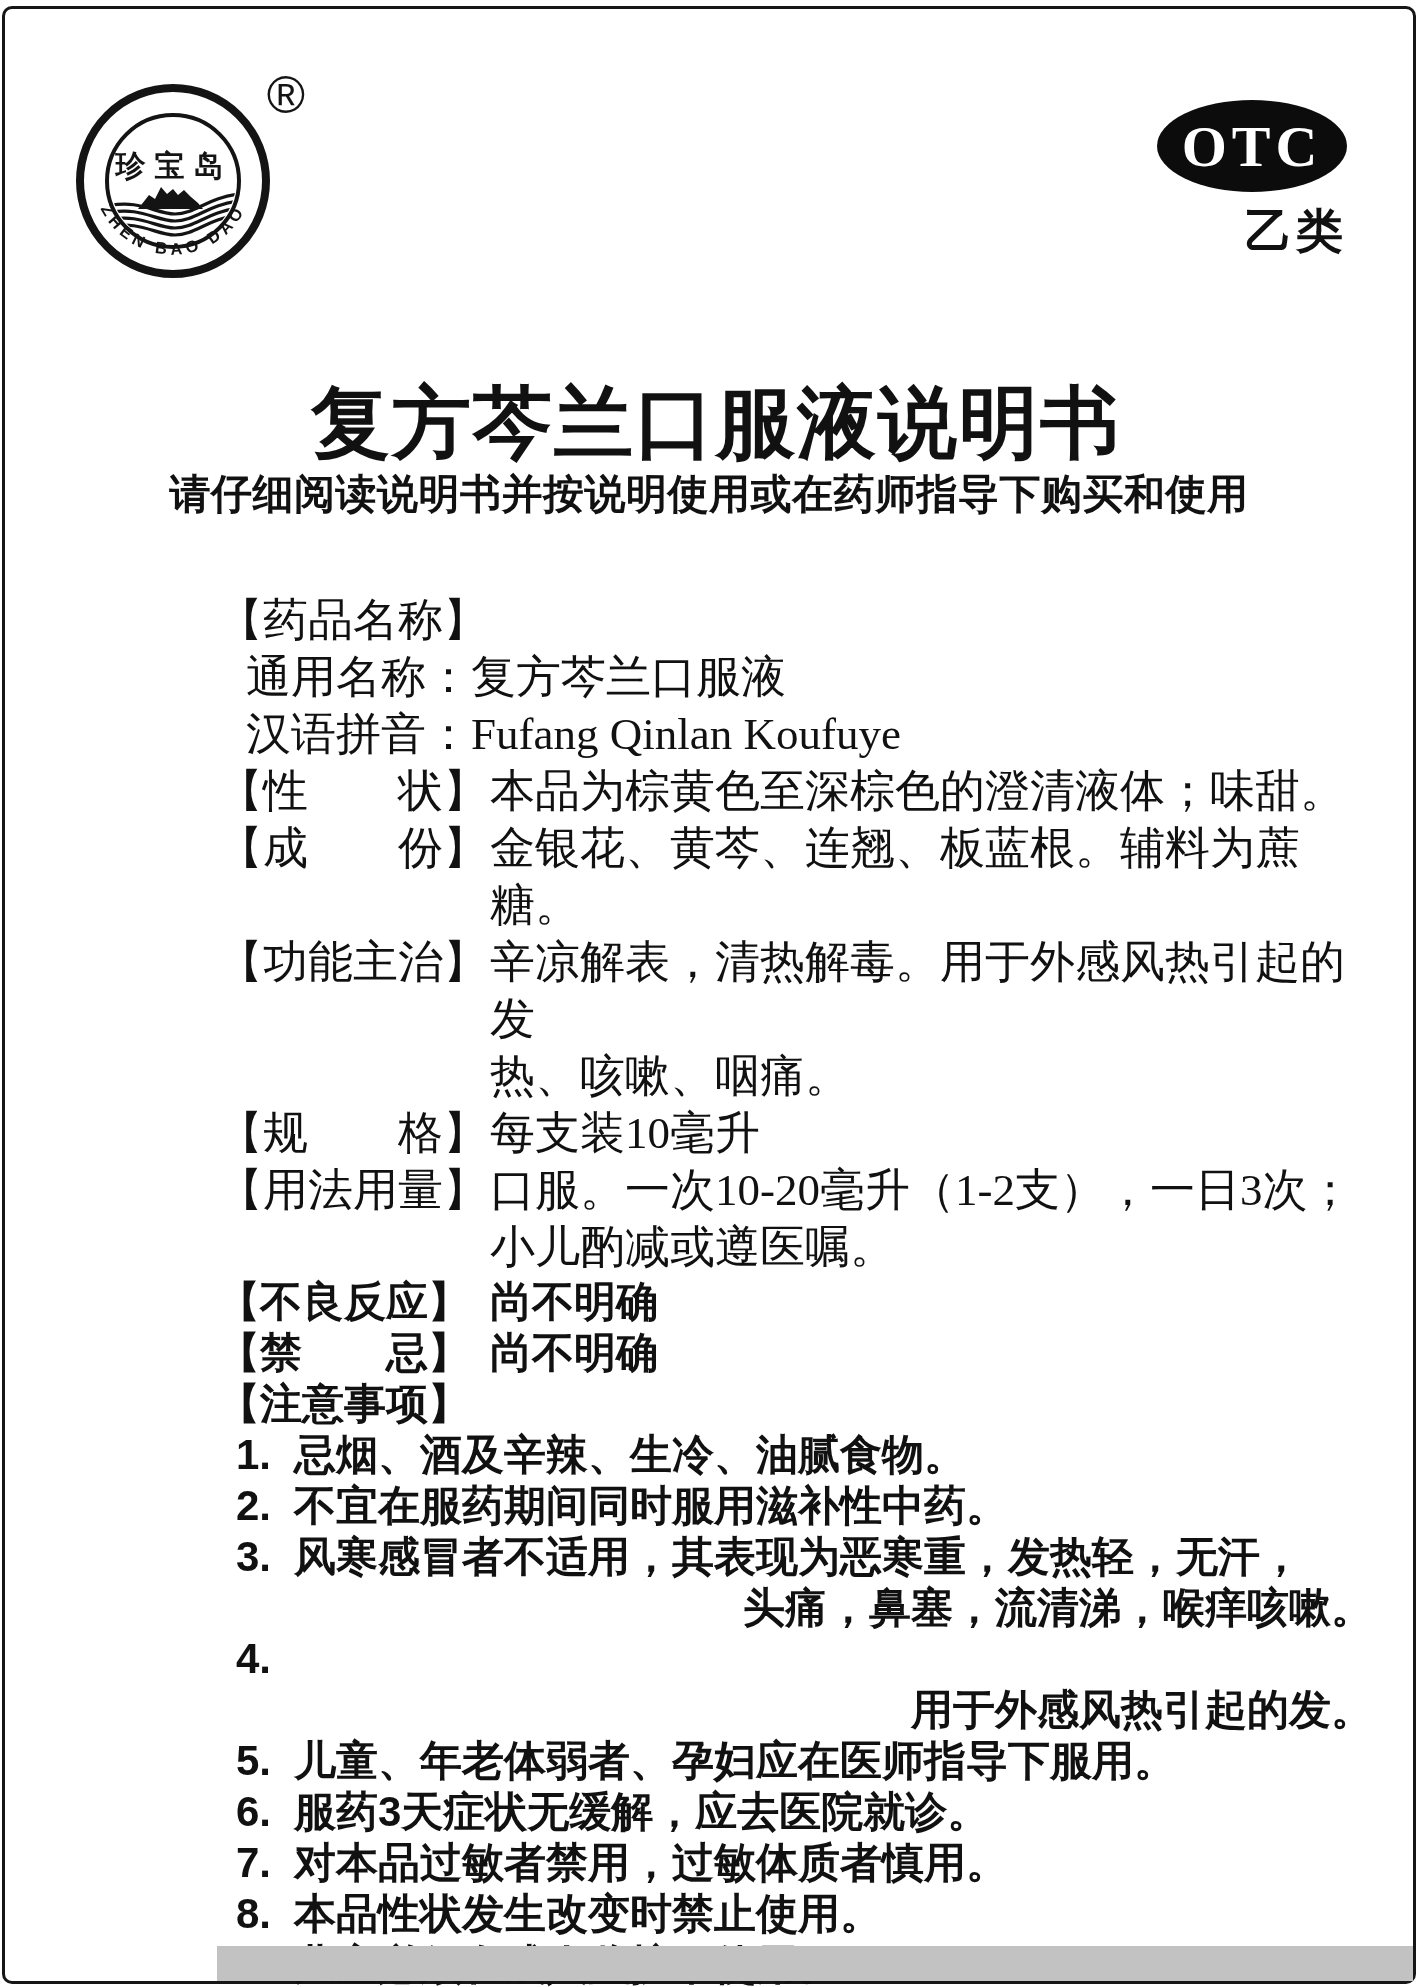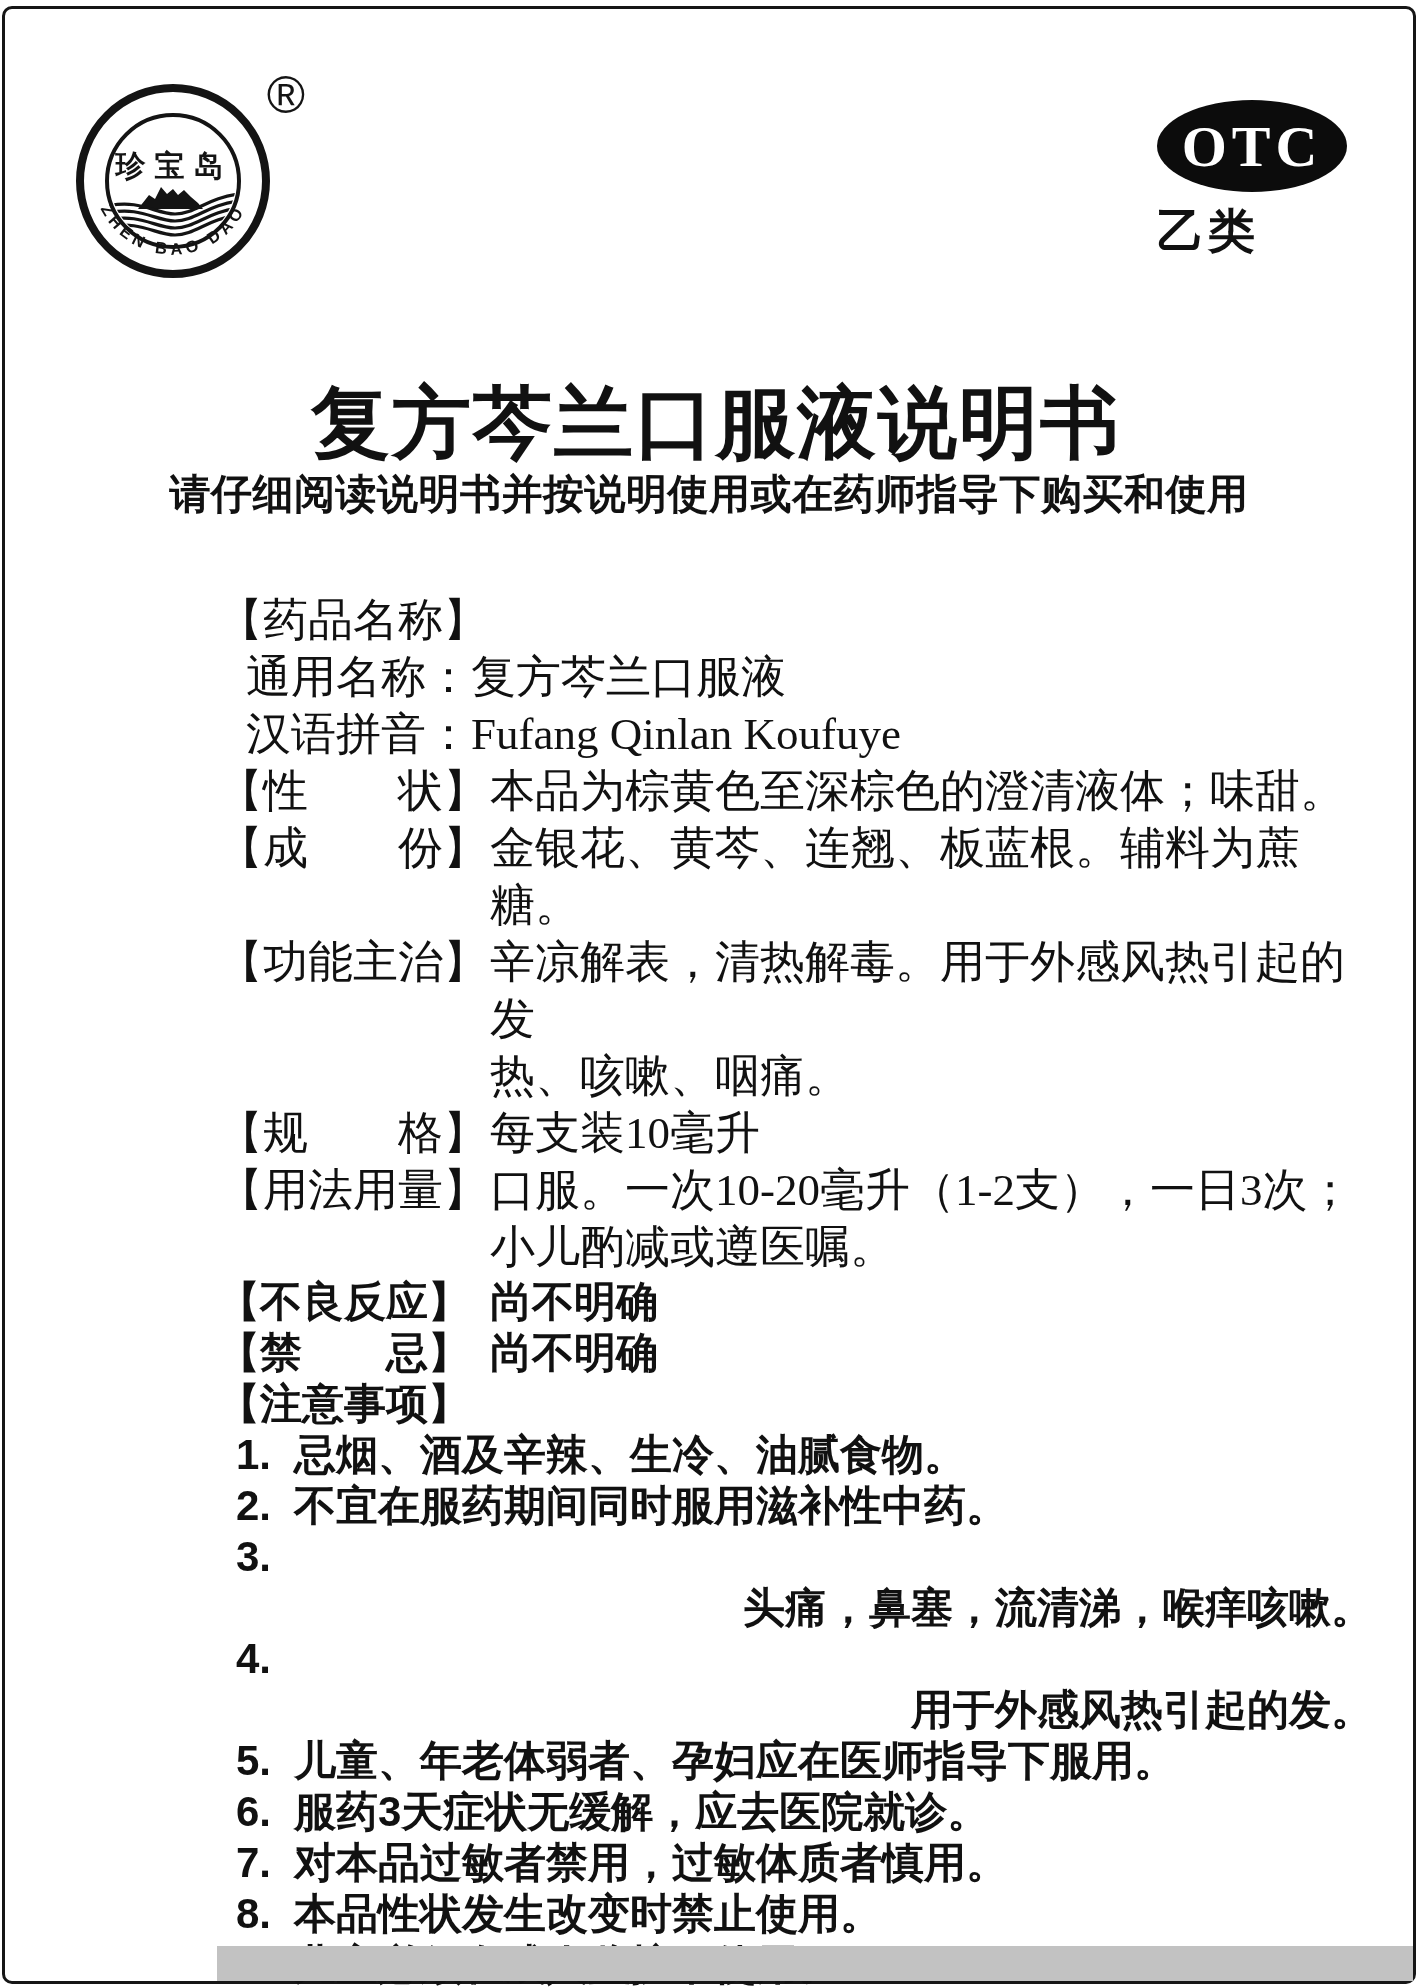--- a/index.html
+++ b/index.html
@@ -17,21 +17,21 @@
     border-radius: 10px;
     background: #fff;
   }
   
   .logo-svg {
     position: absolute; left: 53px; top: 50px;
     width: 270px; height: 240px;
   }
   .otc-wrap {
     position: absolute; left: 1152px; top: 91px; width: 190px;
-    text-align: left;
+    text-align: right;
   }
   .otc-ellipse {
     width: 190px; height: 92px;
     background: #0c0c0c;
     border-radius: 50%;
     display: flex; align-items: center; justify-content: center;
   }
   .otc-ellipse span {
     font-family: "Liberation Serif", serif;
     font-weight: bold;
@@ -142,21 +142,21 @@
       <div class="line label-serif"><span class="lab">【功能主治】</span><span class="txt">辛凉解表，清热解毒。用于外感风热引起的发</span></div>
       <div class="line cont-serif"><span class="txt">热、咳嗽、咽痛。</span></div>
       <div class="line label-serif"><span class="lab">【规　　格】</span><span class="txt">每支装10毫升</span></div>
       <div class="line label-serif"><span class="lab">【用法用量】</span><span class="txt">口服。一次10-20毫升（1-2支），一日3次；</span></div>
       <div class="line cont-serif"><span class="txt">小儿酌减或遵医嘱。</span></div>
       <div class="line label-hei"><span class="lab">【不良反应】</span><span class="txt">尚不明确</span></div>
       <div class="line label-hei"><span class="lab">【禁　　忌】</span><span class="txt">尚不明确</span></div>
       <div class="line label-hei"><span class="lab">【注意事项】</span><span class="txt"></span></div>
       <div class="line item"><span class="num">1.</span><span class="txt">忌烟、酒及辛辣、生冷、油腻食物。</span></div>
       <div class="line item"><span class="num">2.</span><span class="txt">不宜在服药期间同时服用滋补性中药。</span></div>
-      <div class="line item"><span class="num">3.</span></div>
+      <div class="line item"><span class="num">3.</span><span class="txt">风寒感冒者不适用，其表现为恶寒重，发热轻，无汗，</span></div>
       <div class="line item-cont"><span class="txt">头痛，鼻塞，流清涕，喉痒咳嗽。</span></div>
       <div class="line item"><span class="num">4.</span></div>
       <div class="line item-cont"><span class="txt">用于外感风热引起的发。</span></div>
       <div class="line item"><span class="num">5.</span><span class="txt">儿童、年老体弱者、孕妇应在医师指导下服用。</span></div>
       <div class="line item"><span class="num">6.</span><span class="txt">服药3天症状无缓解，应去医院就诊。</span></div>
       <div class="line item"><span class="num">7.</span><span class="txt">对本品过敏者禁用，过敏体质者慎用。</span></div>
       <div class="line item"><span class="num">8.</span><span class="txt">本品性状发生改变时禁止使用。</span></div>
       <div class="line item"><span class="num">9.</span><span class="txt">儿童必须在成人监护下使用。</span></div>
     </div>
 

